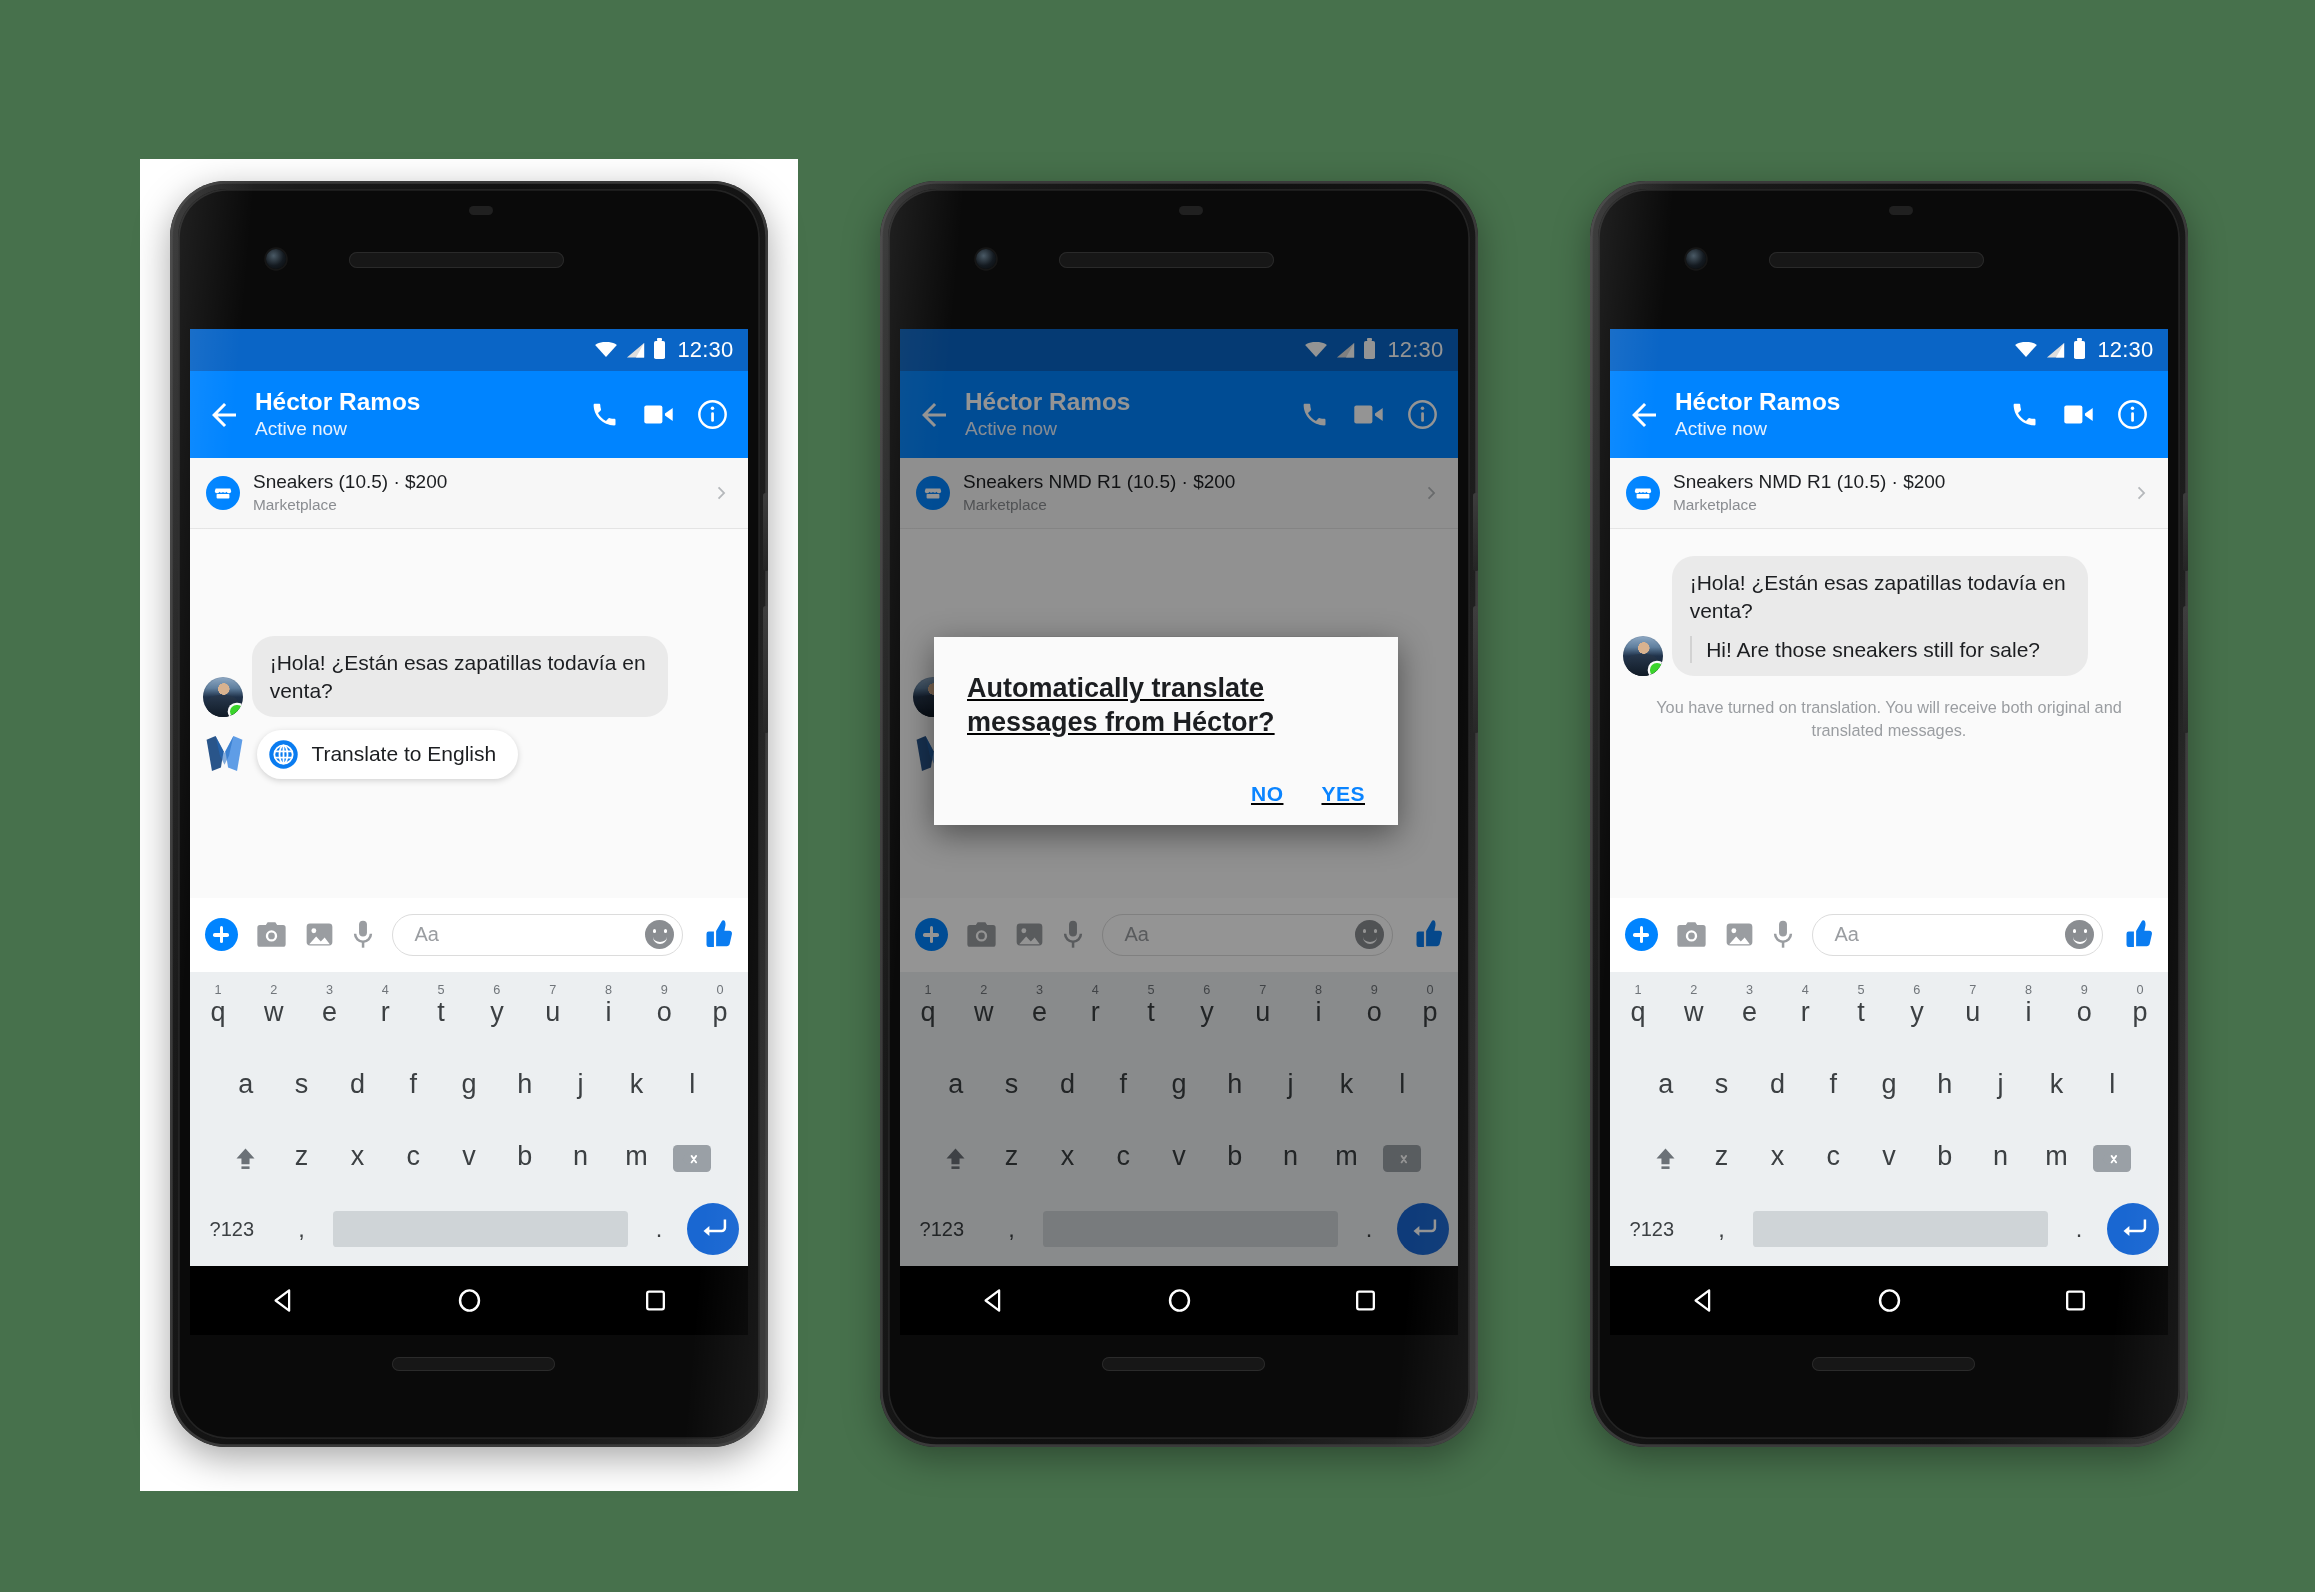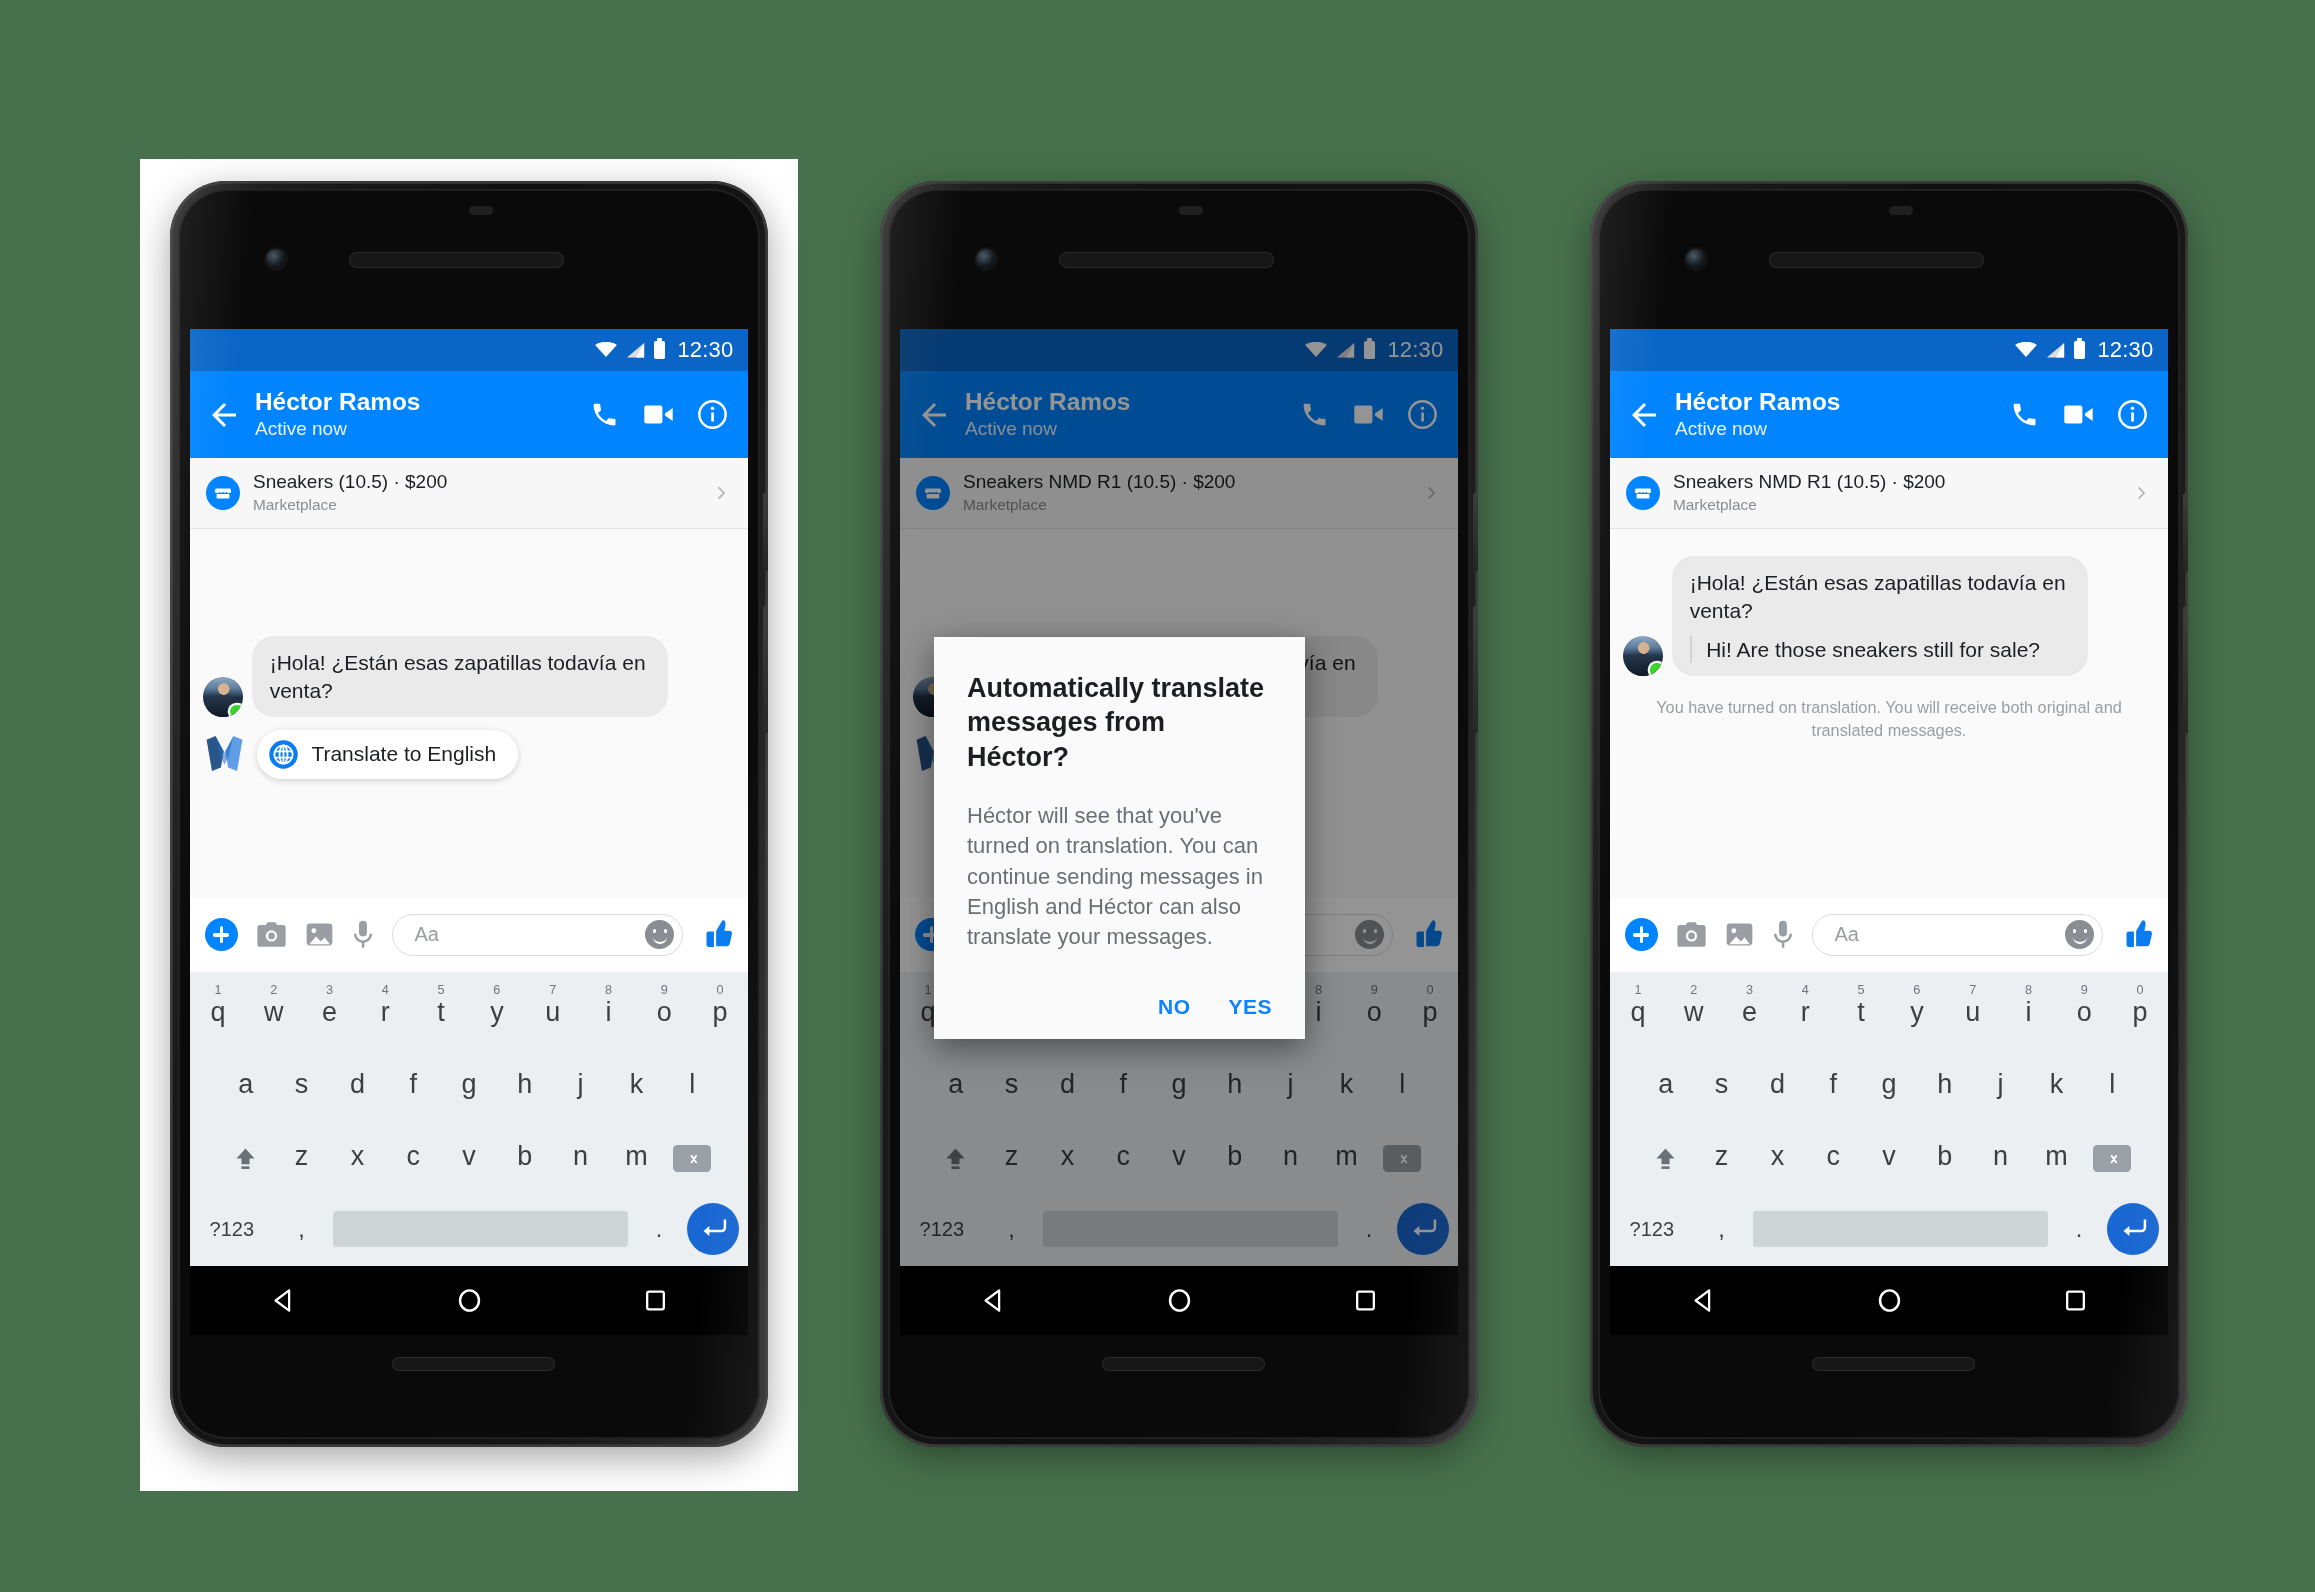--- a/index.html
+++ b/index.html
@@ -602,23 +602,22 @@
       <svg width="27" height="27" viewBox="0 0 24 24">
           <ellipse cx="12" cy="12" rx="8.4" ry="9" fill="none" stroke="#fff" stroke-width="2.2"></ellipse>
         </svg>
       <svg width="25" height="25" viewBox="0 0 24 24">
           <rect x="4" y="3.4" width="16" height="17.2" rx="1.8" fill="none" stroke="#fff" stroke-width="2.2"></rect>
         </svg>
     </div>
 
     <div class="dim" style="bottom:69px;"></div>
 
-    <div class="dialog" style="left:34px;top:308px;width:371px;">
+    <div class="dialog" style="left:34px;top:308px;width:464px;text-decoration:underline;">
       <div class="dlg-title">Automatically translate messages from Héctor?</div>
-      <div class="dlg-body">Héctor will see that you've turned on translation. You can continue sending messages in English and Héctor can also translate your messages.</div>
       <div class="dlg-actions">
         <span class="dlg-btn">NO</span>
         <span class="dlg-btn">YES</span>
       </div>
     </div>
   </div>
   <div class="bezel-gloss"></div>
 </div>
 
 <div class="phone" id="p3" style="left:1590px;top:181px;width:598px;height:1266px;">

